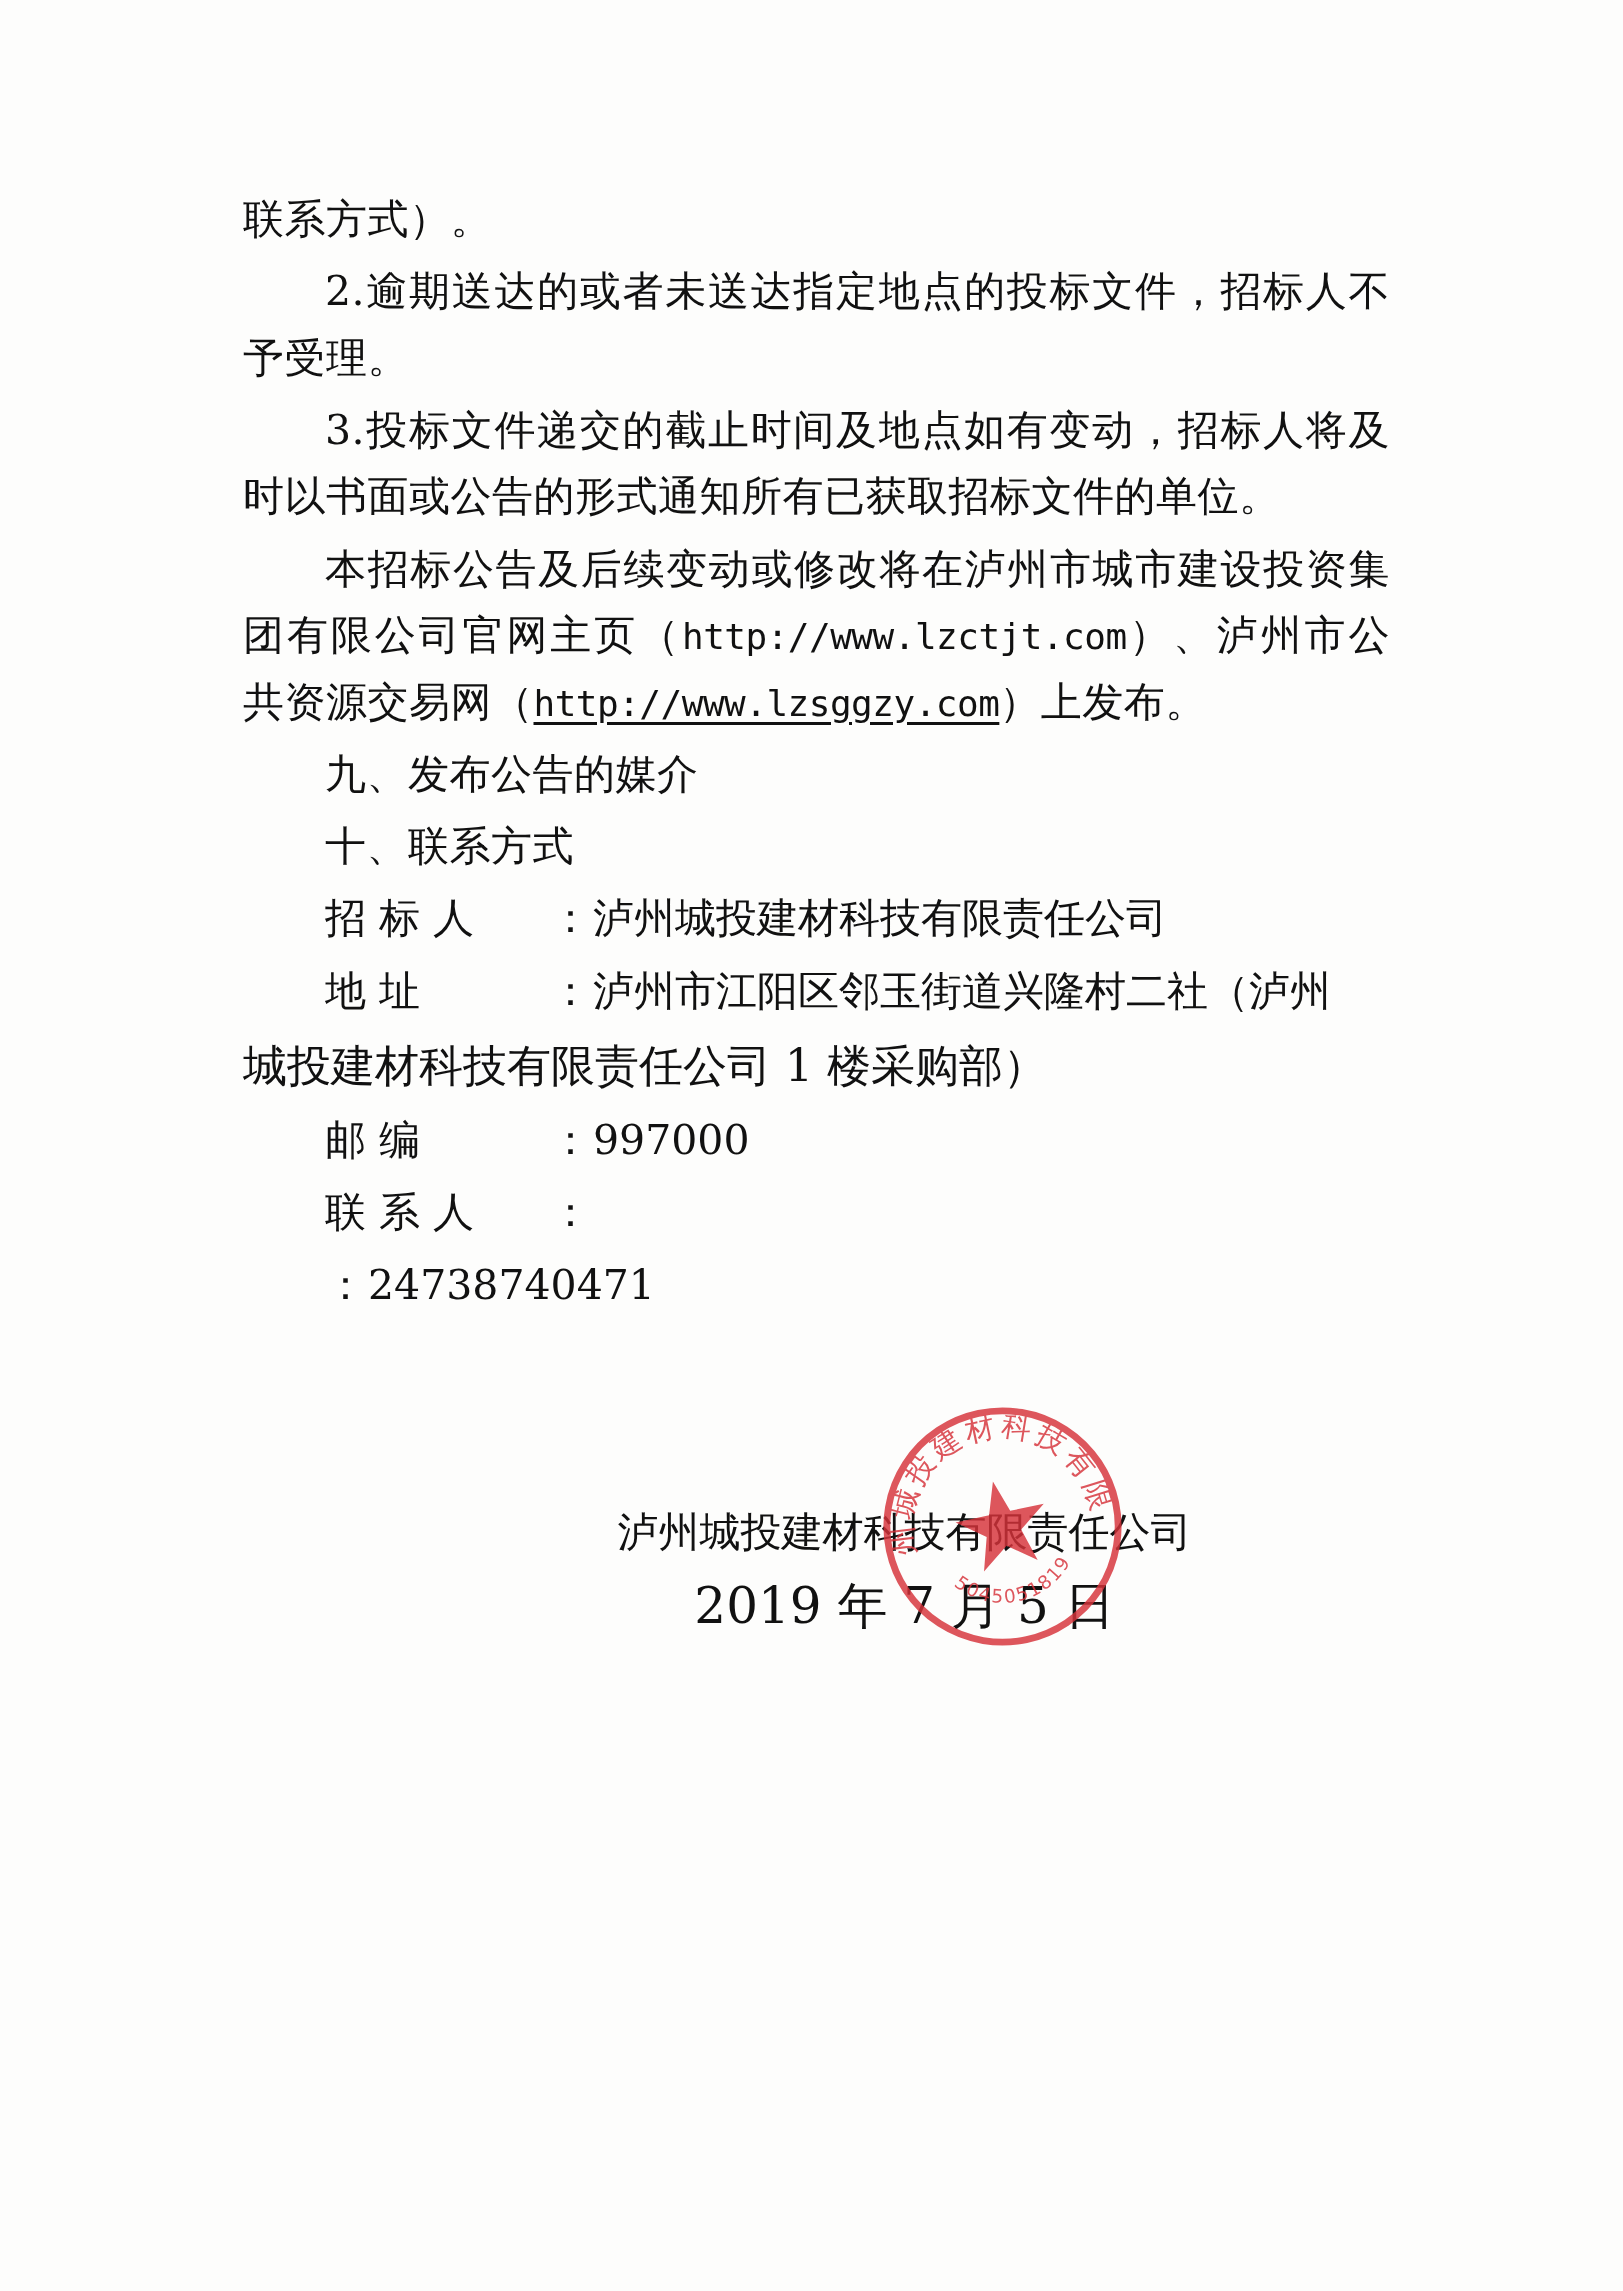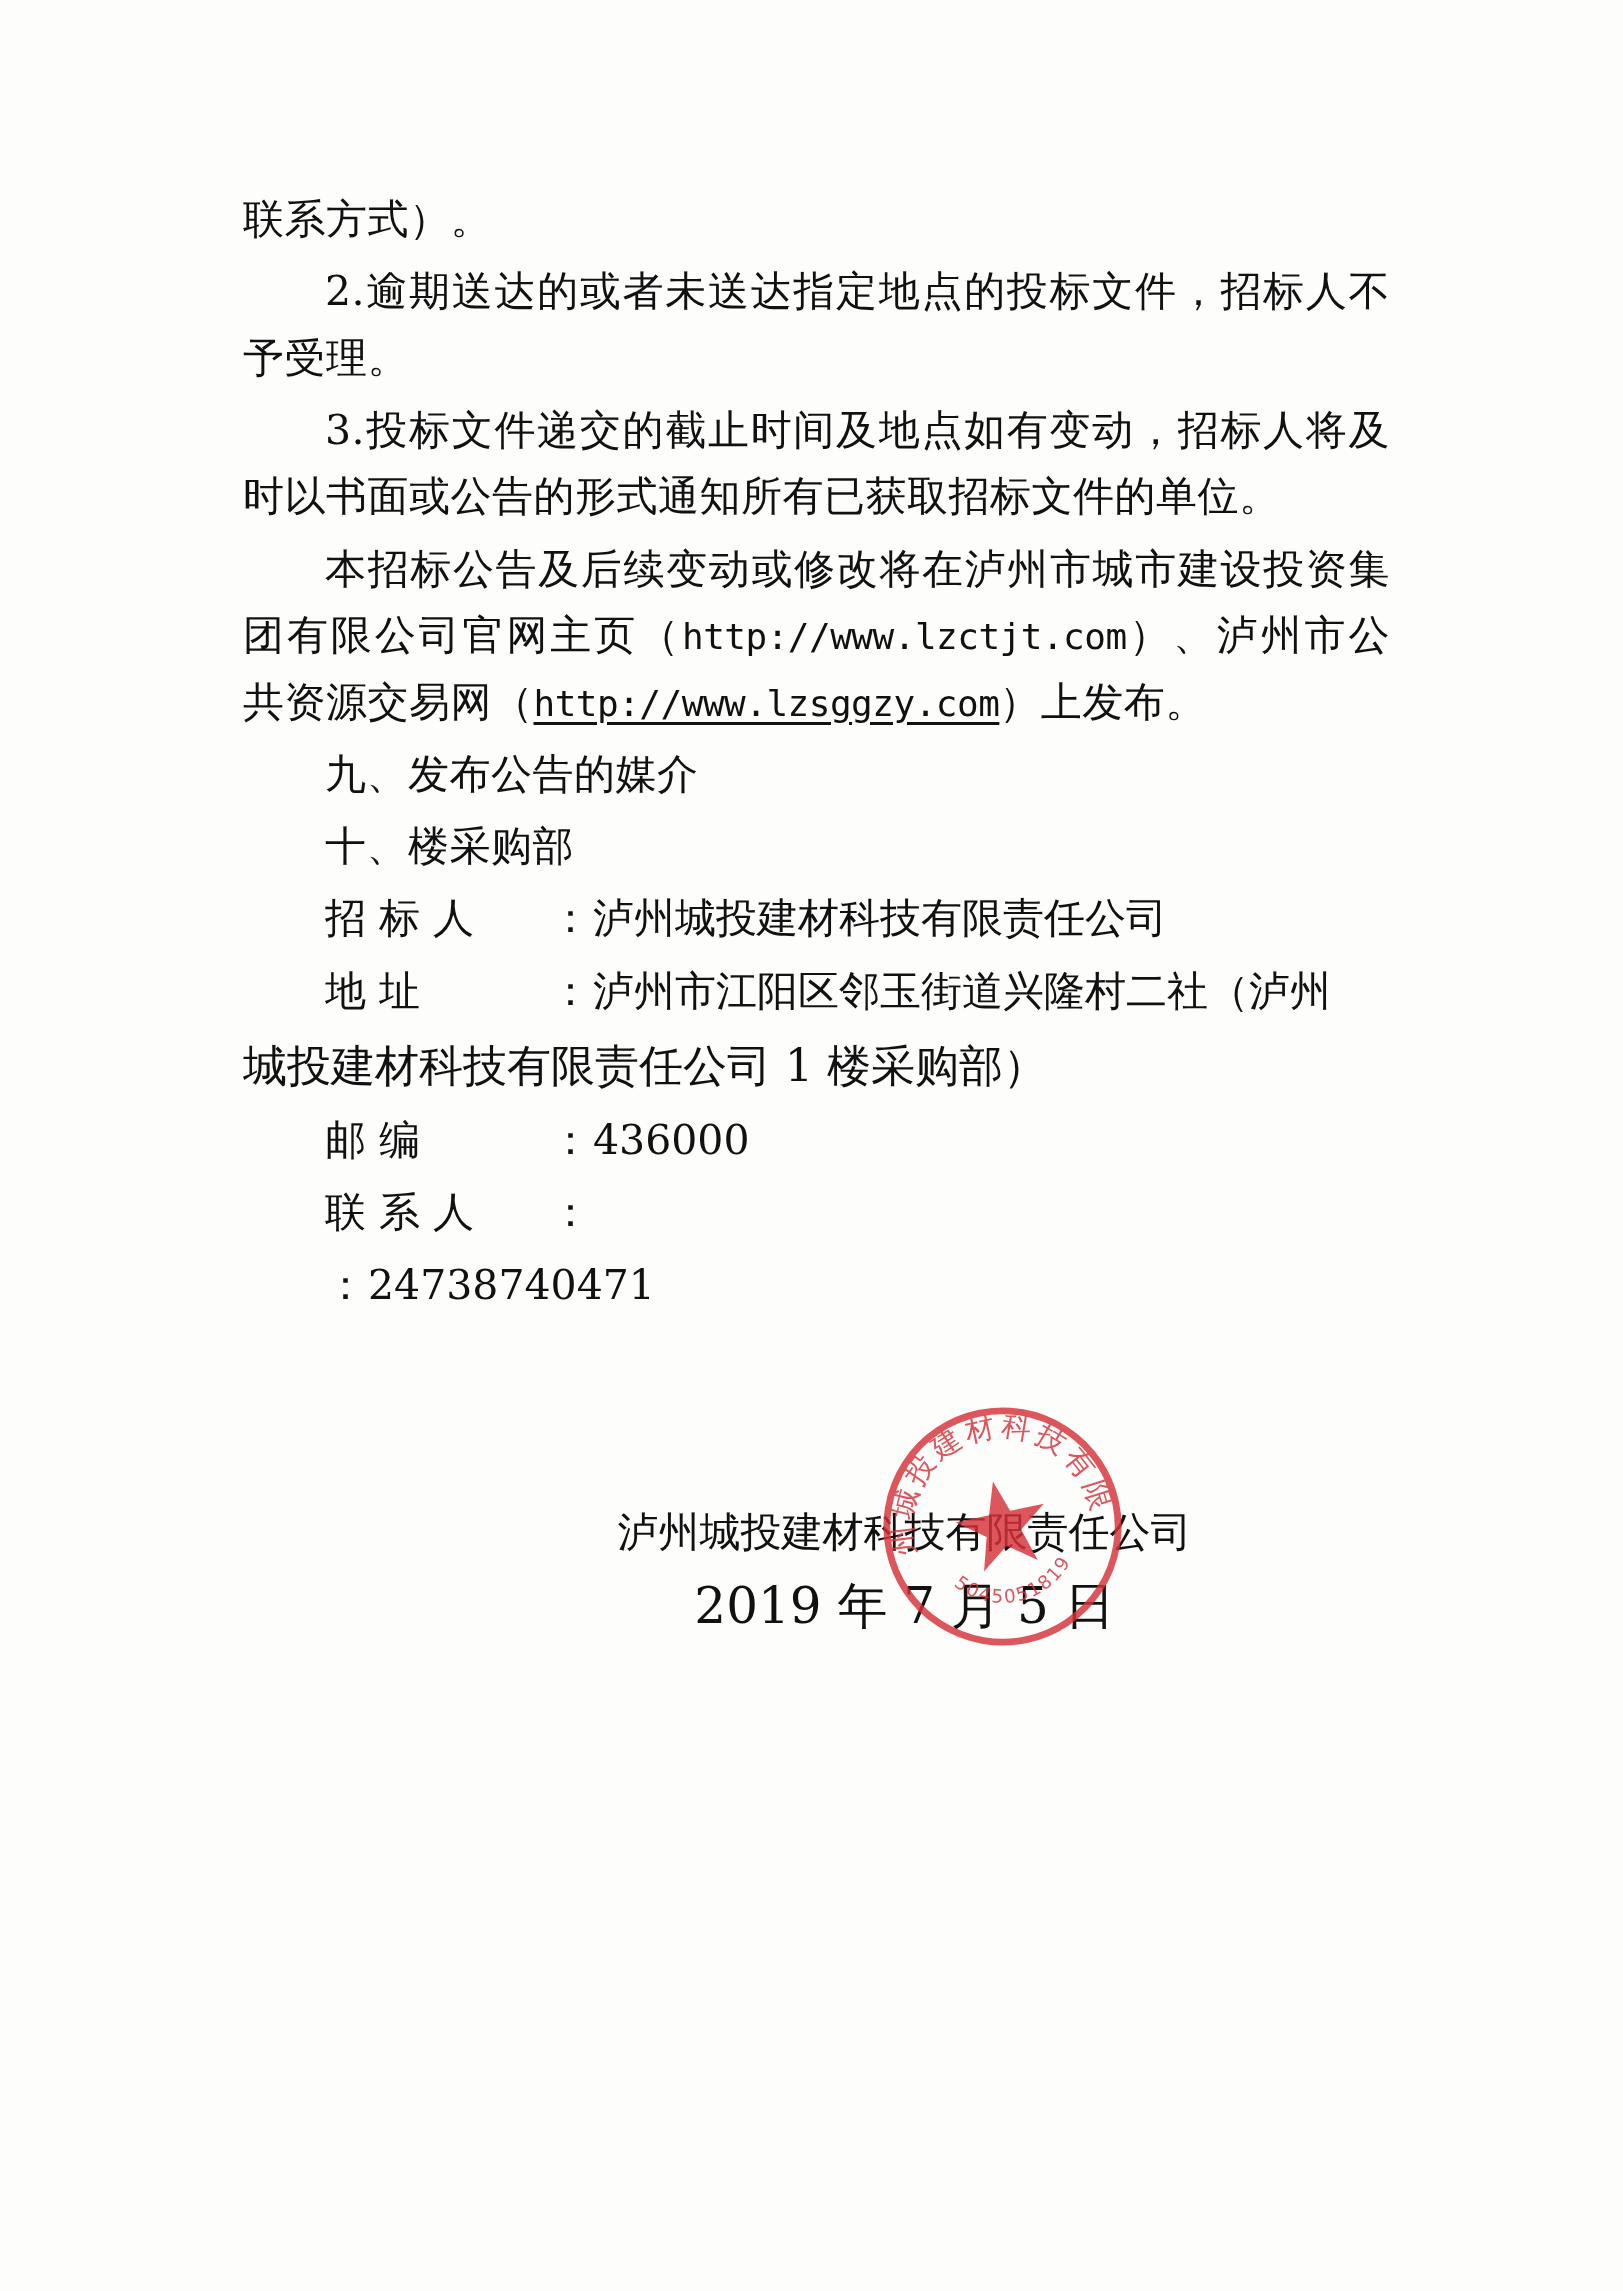--- a/index.html
+++ b/index.html
@@ -125,39 +125,39 @@
     <p class="para">联系方式）。</p>
 
     <p class="para indent">2.逾期送达的或者未送达指定地点的投标文件，招标人不予受理。</p>
 
     <p class="para indent">3.投标文件递交的截止时间及地点如有变动，招标人将及时以书面或公告的形式通知所有已获取招标文件的单位。</p>
 
     <p class="para indent"><span>本招标公告及后续变动或修改将在泸州市城市建设投资集团有限公司官网主页（</span><span class="mono">http://www.lzctjt.com</span><span>）、泸州市公共资源交易网（</span><span class="mono-ul">http://www.lzsggzy.com</span><span>）上发布。</span></p>
 
     <p class="para indent">九、发布公告的媒介</p>
 
-    <p class="para indent">十、楼采购部</p>
+    <p class="para indent">十、联系方式</p>
 
     <div class="contact-row">
       <span class="contact-label">招    标    人</span>
         <span class="contact-sep">：</span>
         <span class="contact-value">泸州城投建材科技有限责任公司</span>
     </div>
 
     <div class="contact-row">
       <span class="contact-label">地        址</span>
         <span class="contact-sep">：</span>
         <span class="contact-value">泸州市江阳区邻玉街道兴隆村二社（泸州</span>
     </div>
     <div class="contact-cont">城投建材科技有限责任公司 1 楼采购部）</div>
 
     <div class="contact-row">
       <span class="contact-label">邮        编</span>
         <span class="contact-sep">：</span>
-        <span class="contact-value num">436000</span>
+        <span class="contact-value num">997000</span>
     </div>
 
     <div class="contact-row">
       <span class="contact-label">联    系    人</span>
         <span class="contact-sep">：</span>
     </div>
 
     <div class="contact-row">
         <span class="contact-sep">：</span>
         <span class="contact-value num">24738740471</span>

